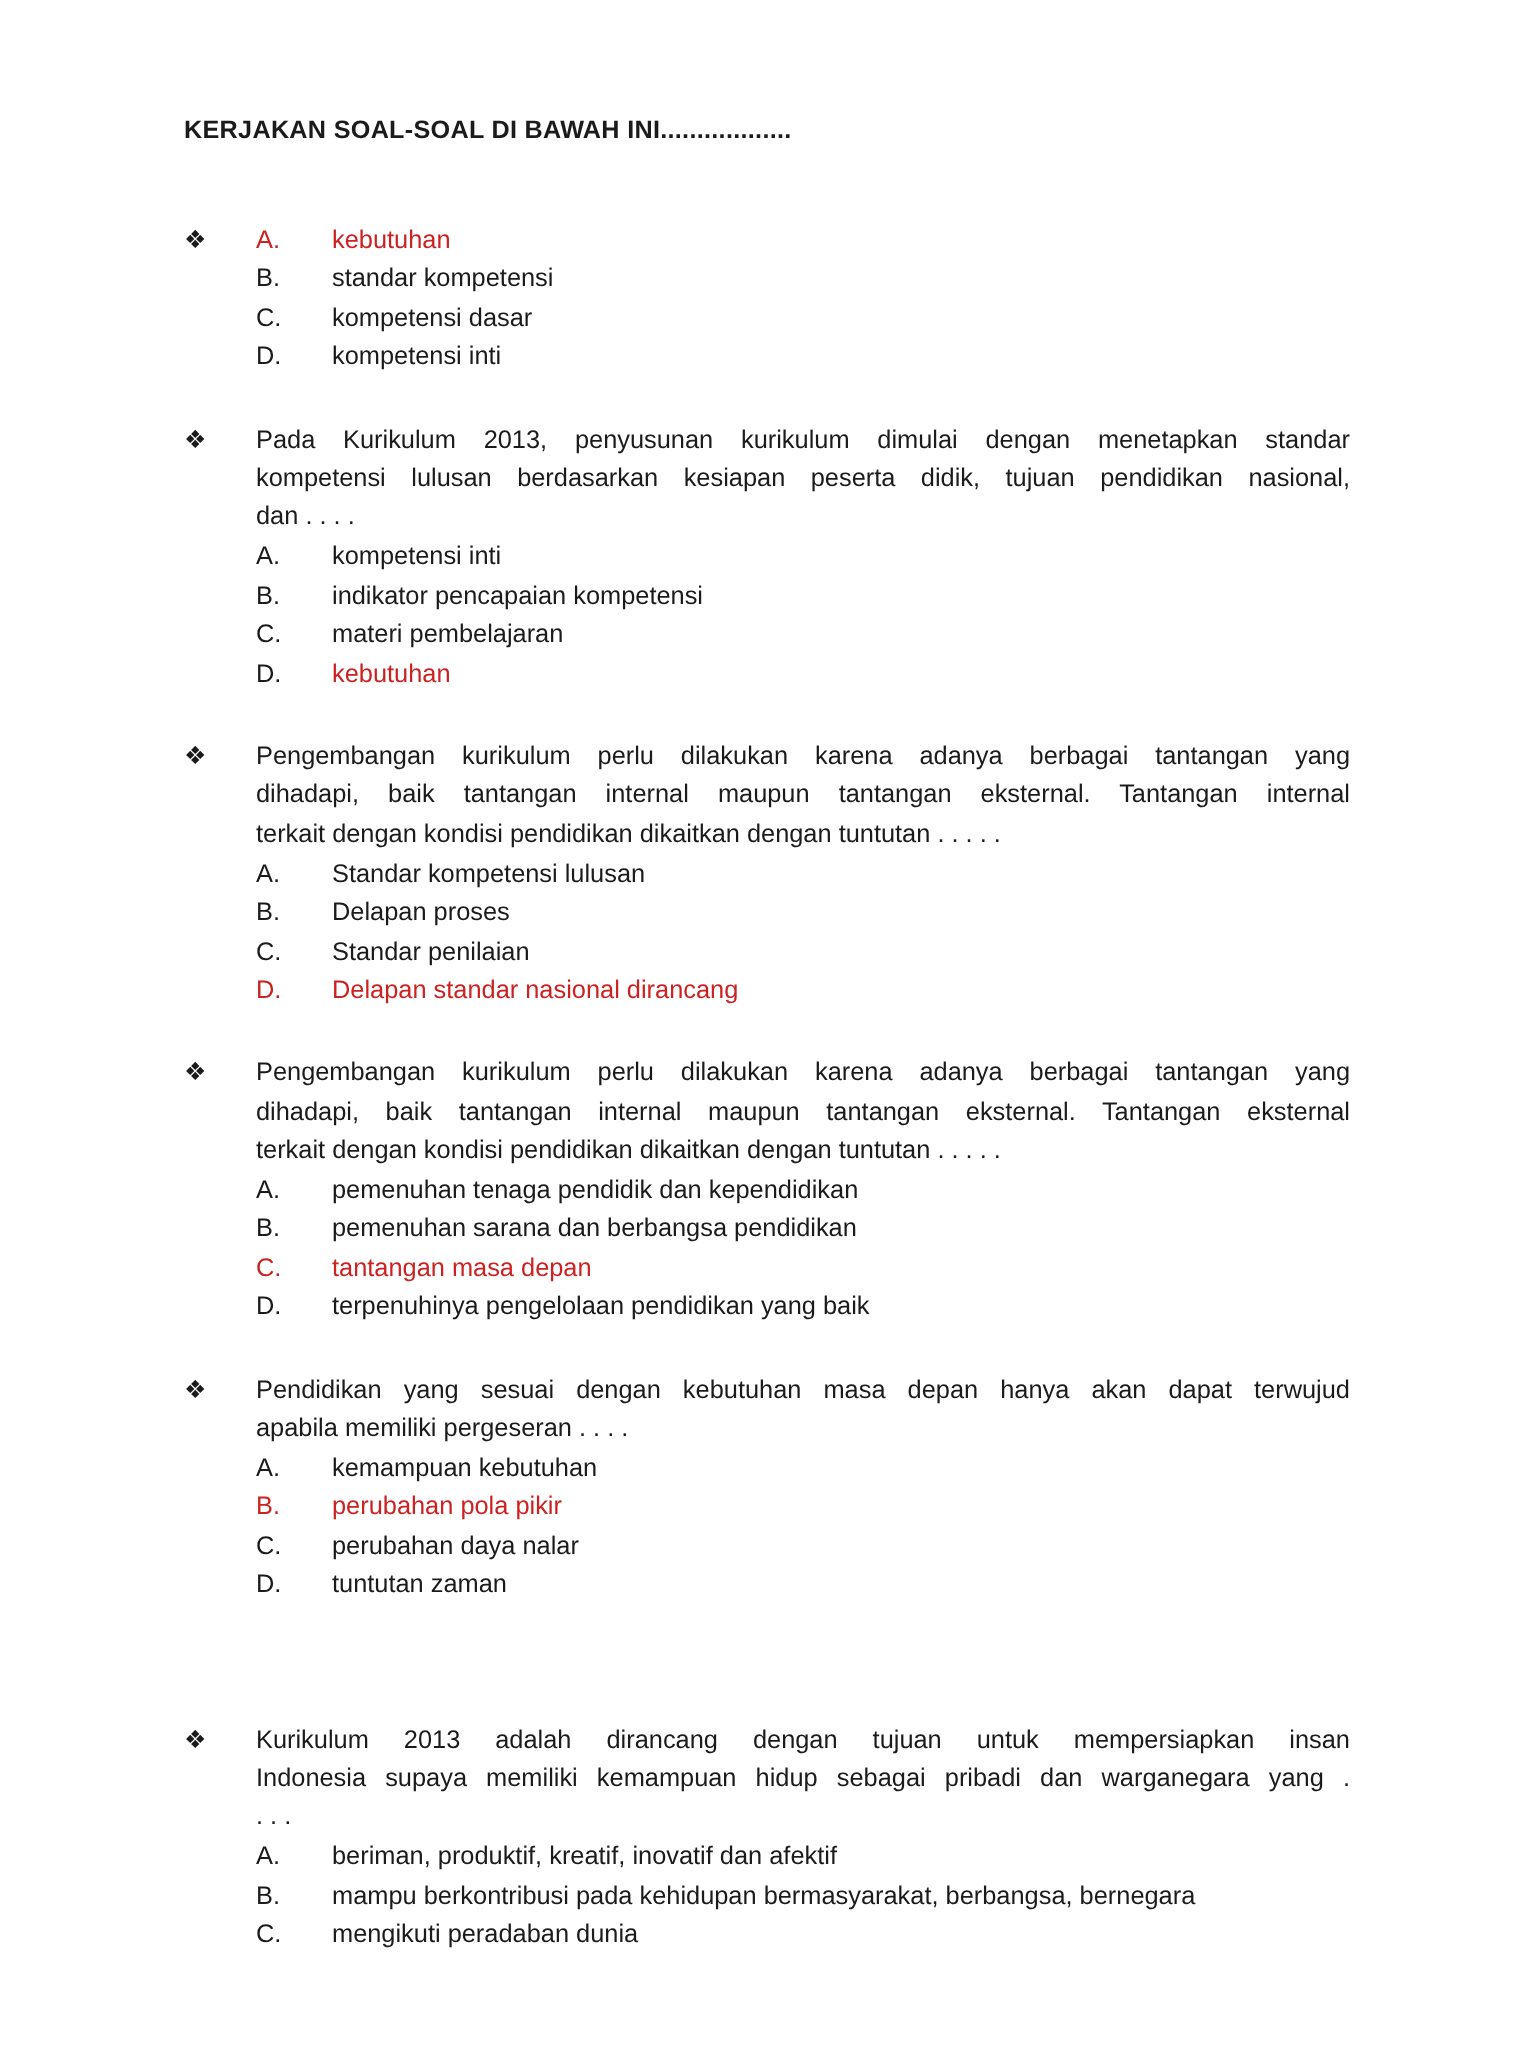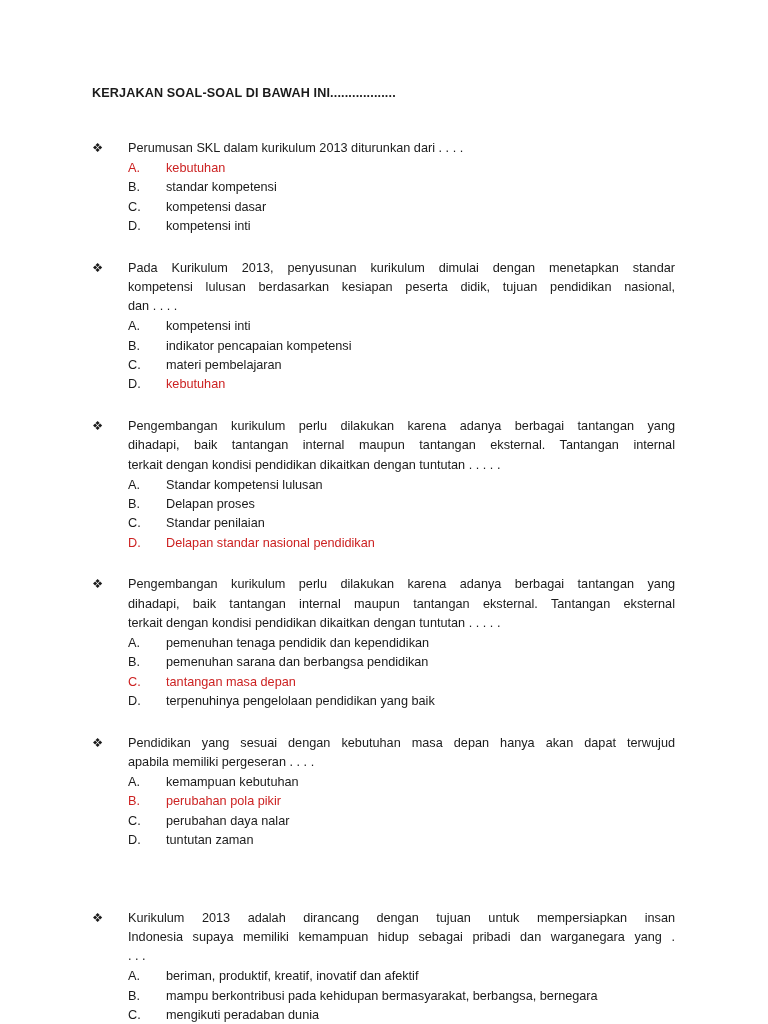--- a/index.html
+++ b/index.html
@@ -15,21 +15,21 @@
     color: #1b1b1b;
     -webkit-font-smoothing: antialiased;
   }
 
   .page {
     position: relative;
     width: 768px;
     height: 740px;
     background: #ffffff;
     box-sizing: border-box;
-    padding: 86px 93px 0 92px;
+    padding: 58px 93px 0 92px;
   }
 
   
   .doc-heading {
     font-size: 12.6px;
     font-weight: 700;
     letter-spacing: 0.15px;
     color: #1b1b1b;
     margin: 0 0 39px 0;
     white-space: pre;
@@ -108,23 +108,20 @@
 </head>
 <body>
 
 <div class="page">
 
   <div class="doc-heading">KERJAKAN SOAL-SOAL DI BAWAH INI..................</div>
 
   <div class="question-list">
       <div class="question">
         <span class="bullet">❖</span>
-        <div class="stem">
-          <span class="last-line">Perumusan SKL dalam kurikulum 2013 diturunkan dari . . . .</span>
-        </div>
         <div class="options">
           <div class="option">
             <span class="opt-letter red">A.</span>
             <span class="opt-text red">kebutuhan</span>
           </div>
           <div class="option">
             <span class="opt-letter">B.</span>
             <span class="opt-text">standar kompetensi</span>
           </div>
           <div class="option">
@@ -178,21 +175,21 @@
           <div class="option">
             <span class="opt-letter">B.</span>
             <span class="opt-text">Delapan proses</span>
           </div>
           <div class="option">
             <span class="opt-letter">C.</span>
             <span class="opt-text">Standar penilaian</span>
           </div>
           <div class="option">
             <span class="opt-letter red">D.</span>
-            <span class="opt-text red">Delapan standar nasional pendidikan</span>
+            <span class="opt-text red">Delapan standar nasional dirancang</span>
           </div>
         </div>
       </div>
       <div class="question">
         <span class="bullet">❖</span>
         <div class="stem">
           <span class="just-line">Pengembangan kurikulum perlu dilakukan karena adanya berbagai tantangan yang</span>
           <span class="just-line">dihadapi, baik tantangan internal maupun tantangan eksternal. Tantangan eksternal</span>
           <span class="last-line">terkait dengan kondisi pendidikan dikaitkan dengan tuntutan . . . . .</span>
         </div>

